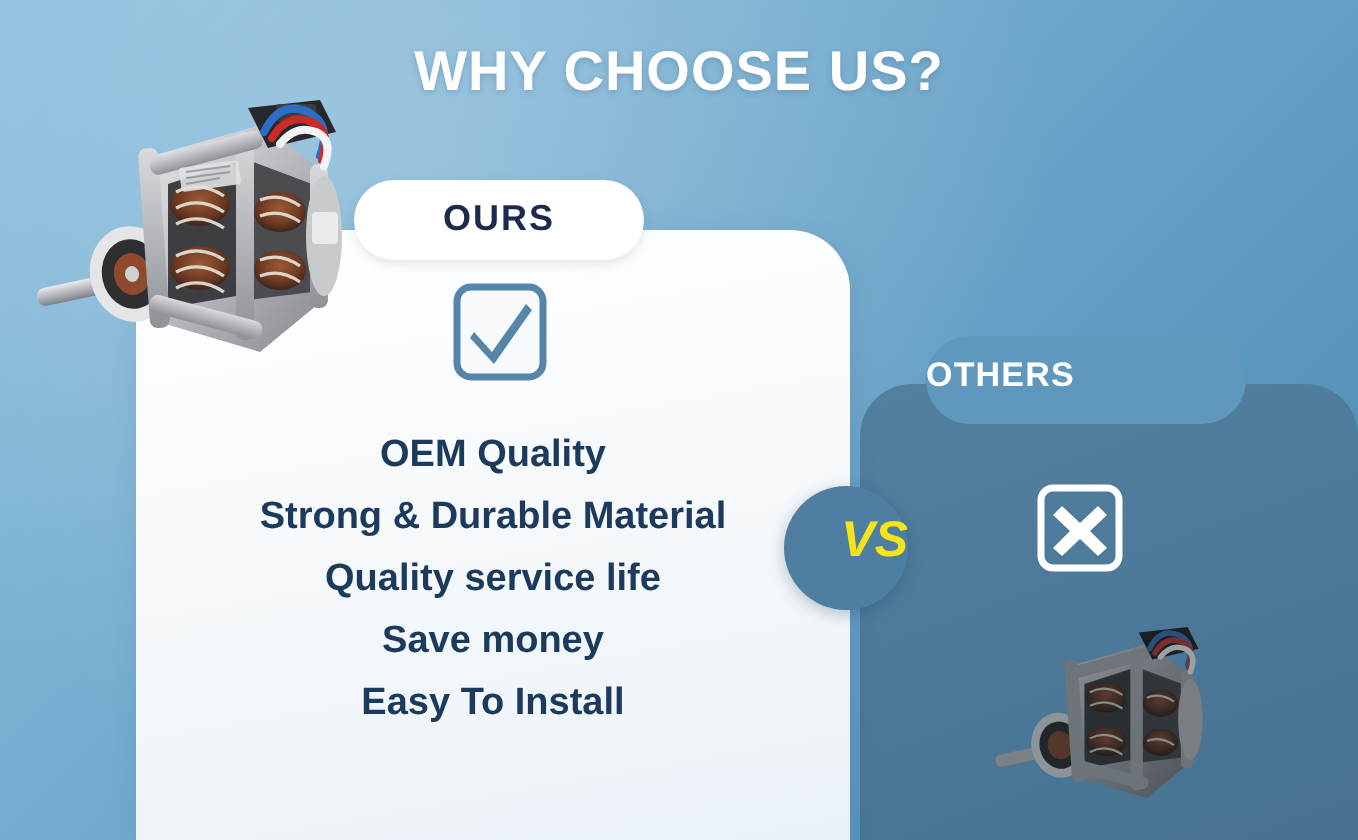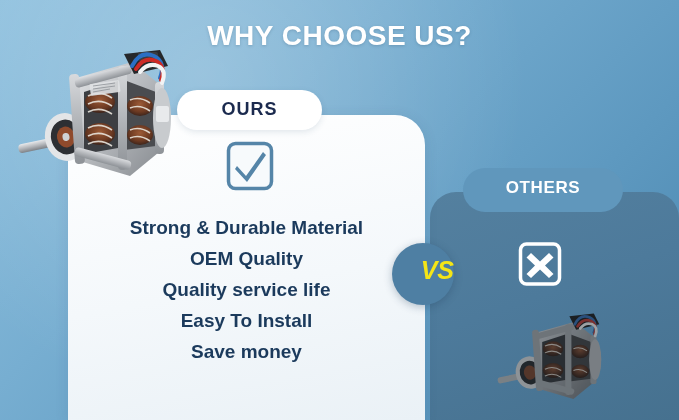--- a/index.html
+++ b/index.html
@@ -60,21 +60,20 @@
     width: 160px;
     height: 44px;
     background: #6097bc;
     border-radius: 22px;
   }
   .others-tab-label {
     position: absolute;
     left: 463px;
     top: 178px;
     width: 160px;
-    text-align: center;
     font-size: 17px;
     font-weight: bold;
     color: #ffffff;
     letter-spacing: 0.6px;
   }
 
   
   .ours-panel {
     position: absolute;
     left: 68px;
@@ -205,25 +204,25 @@
   <div class="ours-tab-label">OURS</div>
 
   <div class="check-icon">
     <svg width="48" height="52" viewBox="0 0 48 52">
       <rect x="2.5" y="3.5" width="43" height="45" rx="7" ry="7" fill="#f7fafc" stroke="#5585a8" stroke-width="3.5"></rect>
       <path d="M11 26 L20 36 L37 12 L40 15 L21 42 L9 29 Z" fill="#5585a8"></path>
     </svg>
   </div>
 
   <div class="feature-list">
+    <div class="feature-item">OEM Quality</div>
     <div class="feature-item">Strong &amp; Durable Material</div>
-    <div class="feature-item">OEM Quality</div>
     <div class="feature-item">Quality service life</div>
+    <div class="feature-item">Save money</div>
     <div class="feature-item">Easy To Install</div>
-    <div class="feature-item">Save money</div>
   </div>
 
   <div class="x-icon">
     <svg width="44" height="46" viewBox="0 0 44 46">
       <rect x="2.5" y="3" width="39" height="40" rx="6" ry="6" fill="none" stroke="#ffffff" stroke-width="3.5"></rect>
       <path d="M13 12 L22 20.5 L31 12 L35.5 16.5 L27 24.5 L35.5 33 L31 37 L22 28.5 L13 37 L8.5 33 L17 24.5 L8.5 16.5 Z" fill="#ffffff"></path>
     </svg>
   </div>
 
   <div class="vs-badge"></div>

